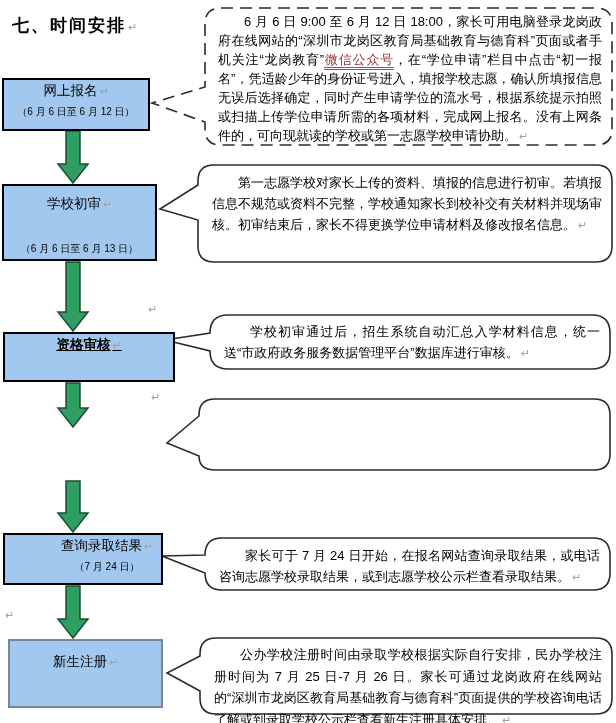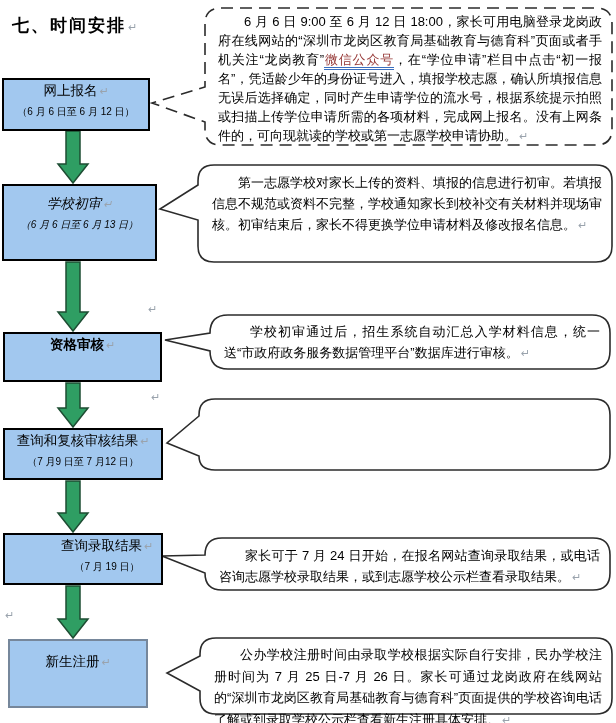--- a/index.html
+++ b/index.html
@@ -13,21 +13,21 @@
     font-size:17px;font-weight:bold;letter-spacing:2px;margin:0;
   }
   .pk{color:#9aa3ad;font-size:11px;font-weight:normal;letter-spacing:0;margin-left:2px;}
   .float-pk{position:absolute;z-index:2;color:#9aa3ad;font-size:11px;}
   .step-box{
     position:absolute;z-index:2;box-sizing:border-box;
     background:var(--box-fill);border:2px solid var(--box-border);
     display:flex;flex-direction:column;align-items:center;
     text-align:center;
   }
-  .step-box.top-text{justify-content:flex-start;font-style:italic;}
+  .step-box.top-text{justify-content:space-between;}
   .step-name{font-size:13.5px;line-height:21px;white-space:nowrap;}
   .step-name.bold{font-weight:bold;}
   .step-date{font-size:10px;line-height:20px;white-space:nowrap;}
   .box6{border-color:var(--box6-border);}
   .callout-text{
     position:absolute;z-index:3;font-size:13px;text-align:justify;
     text-indent:2em;margin:0;
   }
   .wx-link{
     color:var(--link-red);
@@ -36,24 +36,24 @@
     margin-top:28px;
   }
   .ct1{left:218px;top:12px;width:384px;line-height:19px;}
   .ct2{left:212px;top:172px;width:390px;line-height:21px;}
   .ct3{left:224px;top:321px;width:376px;line-height:21px;}
   .ct4{left:213px;top:404px;width:386px;line-height:21.5px;}
   .ct5{left:219px;top:545px;width:381px;line-height:21px;}
   .ct6{left:214px;top:644px;width:388px;line-height:21.5px;}
   .b1{left:2px;top:78px;width:148px;height:53px;}
   .b2{left:2px;top:184px;width:155px;height:77px;padding-top:7px;}
-  .b3{left:3px;top:332px;width:159px;height:50px;}
+  .b3{left:3px;top:332px;width:172px;height:50px;text-decoration:underline;}
   .b4{left:3px;top:428px;width:160px;height:52px;}
   .b5{left:3px;top:533px;width:160px;height:52px;padding-left:48px;}
-  .b6{left:8px;top:639px;width:140px;height:69px;padding-top:10px;}
+  .b6{left:8px;top:639px;width:155px;height:69px;padding-top:10px;}
 </style>
 </head>
 <body>
 
 <div class="page">
 
   <svg class="shapes" width="616" height="723" viewBox="0 0 616 723">
 
     <path d="M 221 8 H 596 Q 612 8 612 24 V 129 Q 612 145 596 145 H 221 Q 205 145 205 129 V 122 L 152 103 L 205 87 V 24 Q 205 8 221 8 Z" fill="#ffffff" stroke="var(--bubble-border)" stroke-width="1.6" stroke-dasharray="12 7"></path>
     <path d="M 214 165 H 596 Q 612 165 612 181 V 246 Q 612 262 596 262 H 214 Q 198 262 198 246 V 220 L 160 209 L 198 185 V 181 Q 198 165 214 165 Z" fill="#ffffff" stroke="var(--bubble-border)" stroke-width="1.6"></path>
@@ -78,28 +78,24 @@
 
   <div class="step-box b2 top-text">
     <div class="step-name"><span>学校初审</span><span class="pk">↵</span></div>
     <div class="step-date">（6 月 6 日至 6 月 13 日）</div>
   </div>
 
   <div class="step-box b3">
     <div class="step-name bold"><span>资格审核</span><span class="pk">↵</span></div>
   </div>
 
-  <div class="step-box b4">
-    <div class="step-name"><span>查询和复核审核结果</span><span class="pk">↵</span></div>
-    <div class="step-date">（7 月9 日至 7 月12 日）</div>
-  </div>
 
   <div class="step-box b5">
     <div class="step-name"><span>查询录取结果</span><span class="pk">↵</span></div>
-    <div class="step-date">（7 月 19 日）</div>
+    <div class="step-date">（7 月 24 日）</div>
   </div>
 
   <div class="step-box b6 box6">
     <div class="step-name"><span>新生注册</span><span class="pk">↵</span></div>
   </div>
 
   <p class="callout-text ct1"><span>6 月 6 日 9:00 至 6 月 12 日 18:00，家长可用电脑登录龙岗政府在线网站的“深圳市龙岗区教育局基础教育与德育科”页面或者手机关注“龙岗教育”</span><span class="wx-link">微信公众号</span><span>，在“学位申请”栏目中点击“初一报名”，凭适龄少年的身份证号进入，填报学校志愿，确认所填报信息无误后选择确定，同时产生申请学位的流水号，根据系统提示拍照或扫描上传学位申请所需的各项材料，完成网上报名。没有上网条件的，可向现就读的学校或第一志愿学校申请协助。</span><span class="pk">↵</span></p>
 
   <p class="callout-text ct2"><span>第一志愿学校对家长上传的资料、填报的信息进行初审。若填报信息不规范或资料不完整，学校通知家长到校补交有关材料并现场审核。初审结束后，家长不得更换学位申请材料及修改报名信息。</span><span class="pk">↵</span></p>
 

